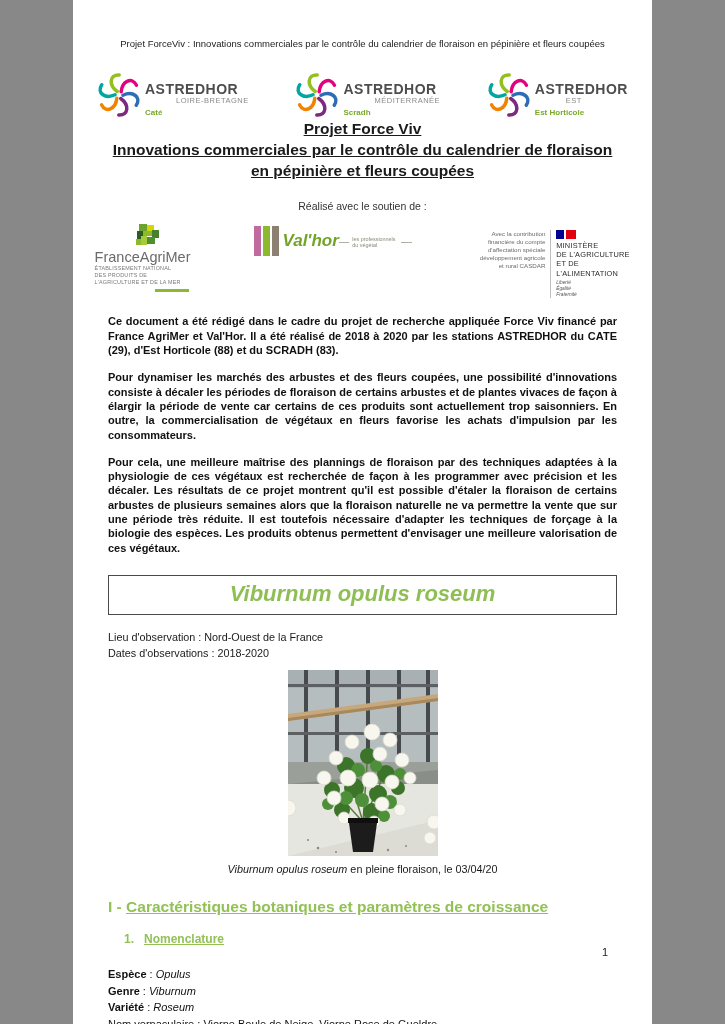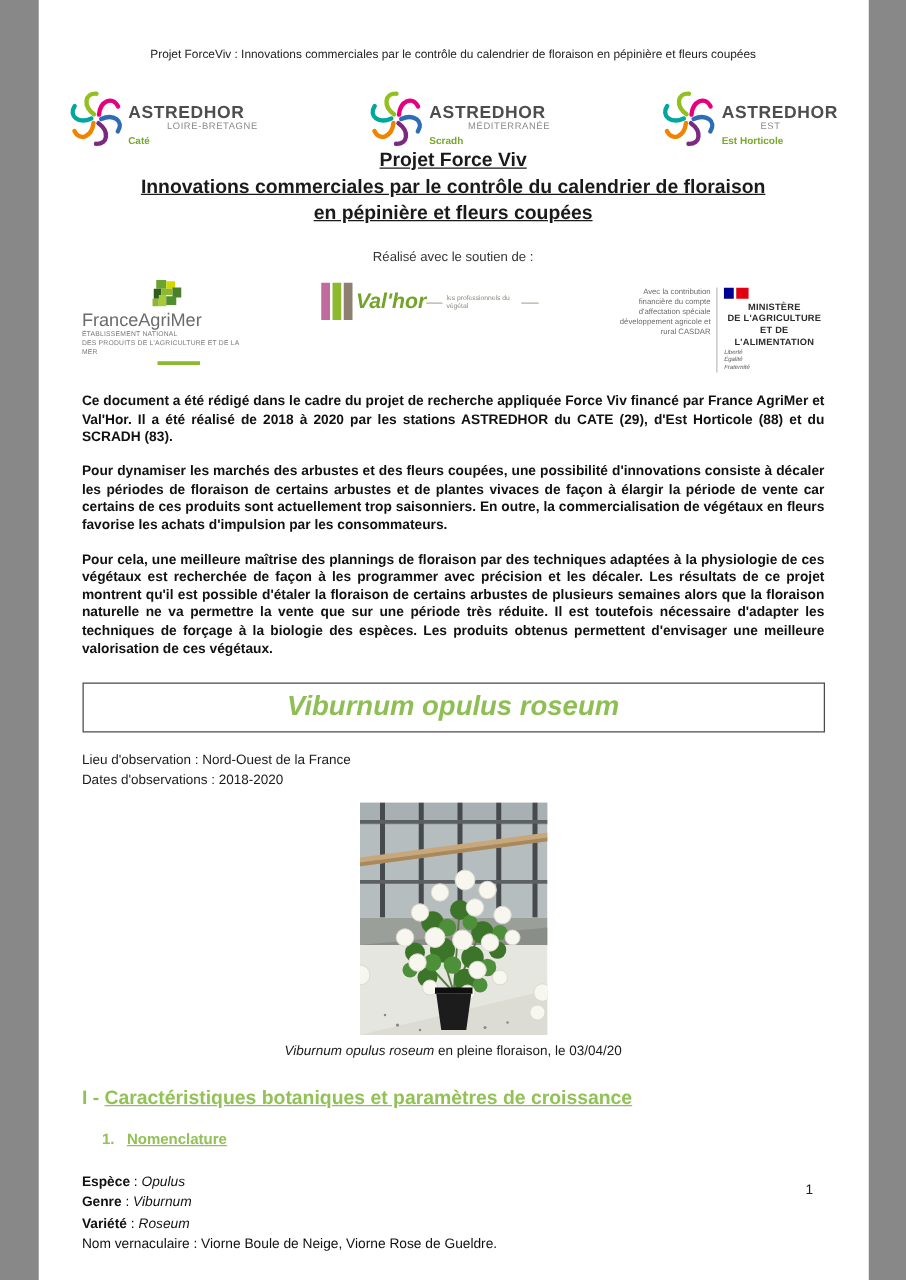--- a/index.html
+++ b/index.html
@@ -1,18 +1,18 @@
 <!DOCTYPE html>
 <html><head>
 <meta charset="utf-8">
 <style>
   * { margin:0; padding:0; box-sizing:border-box; }
   body { background:#888; font-family:"Liberation Sans", sans-serif; }
   .page {
-    position:relative; width:664px; height:1024px; margin:0 auto;
+    position:relative; width:579px; height:1024px; margin:0 auto;
     background:#ffffff; color:#1a1a1a; overflow:hidden;
   }
   .content { padding:0 35px; }
 
   
   .doc-header { padding-top:38px; text-align:center; font-size:9.5px; color:#222; }
 
   
   .logos-row { display:flex; justify-content:space-between; padding:0 24px; margin-top:22px; }
   .astredhor-logo { display:flex; align-items:flex-start; gap:4px; }
@@ -36,21 +36,21 @@
   .fam-bar { width:34px; height:3px; background:#8db92e; margin:2px auto 0 60px; }
   .valhor-logo { display:flex; flex-direction:row; align-items:center; padding-top:4px; }
   .valhor-title { font-size:17px; font-weight:bold; color:#74a32b; margin-top:1px; font-style:italic; }
   .valhor-sub { display:flex; align-items:center; gap:3px; margin-top:3px; }
   .valhor-sub .rule { width:16px; height:1px; background:#b0b0a0; }
   .valhor-sub .txt { font-size:5.4px; color:#8a8a7a; }
   .ministere-logo { display:flex; align-items:flex-start; gap:5px; padding-top:8px; }
   .min-contrib { width:84px; text-align:right; font-size:6.2px; color:#6b6b6b; line-height:1.3; }
   .min-sep { width:1px; background:#bdbdbd; align-self:stretch; }
   .min-right { display:flex; flex-direction:column; }
-  .min-name { font-size:7.4px; font-weight:bold; color:#2a2a2a; line-height:1.25; letter-spacing:.2px;text-align:center; }
+  .min-name { font-size:7.4px; font-weight:normal; color:#2a2a2a; line-height:1.25; letter-spacing:.2px; }
   .min-motto { font-size:4.8px; font-style:italic; color:#555; margin-top:2px; line-height:1.3; white-space:pre-line; }
 
   
   .body-paragraph { margin-top:13px; font-size:11px; font-weight:bold; text-align:justify; line-height:1.30; color:#111; }
   .body-paragraph.first { margin-top:16px; }
 
   
   .species-banner { margin-top:20px; border:1px solid #4a4a4a; padding:5px 0 7px; text-align:center; }
   .species-banner .species-title { font-size:22px; font-weight:bold; font-style:italic; color:#8fbe55; }
 

